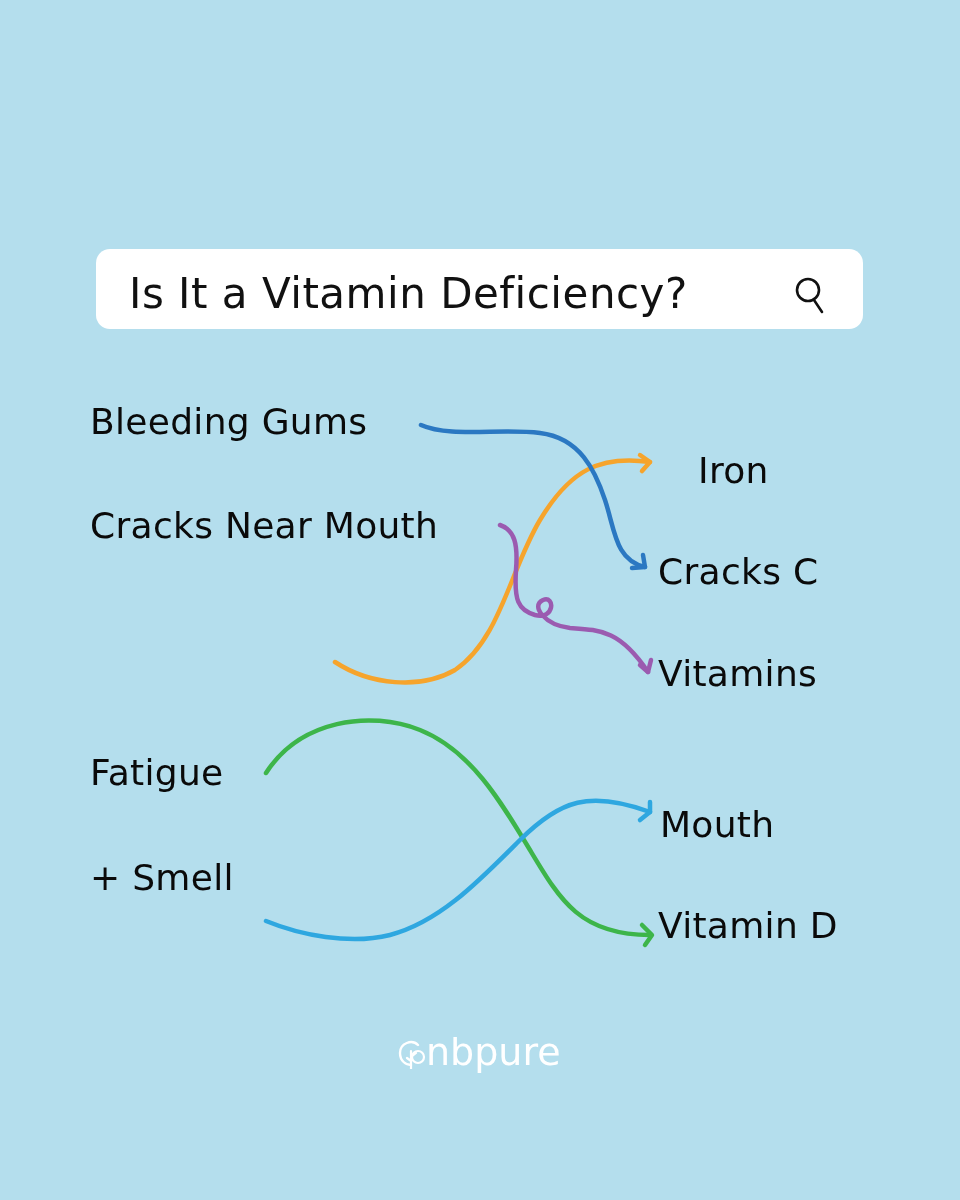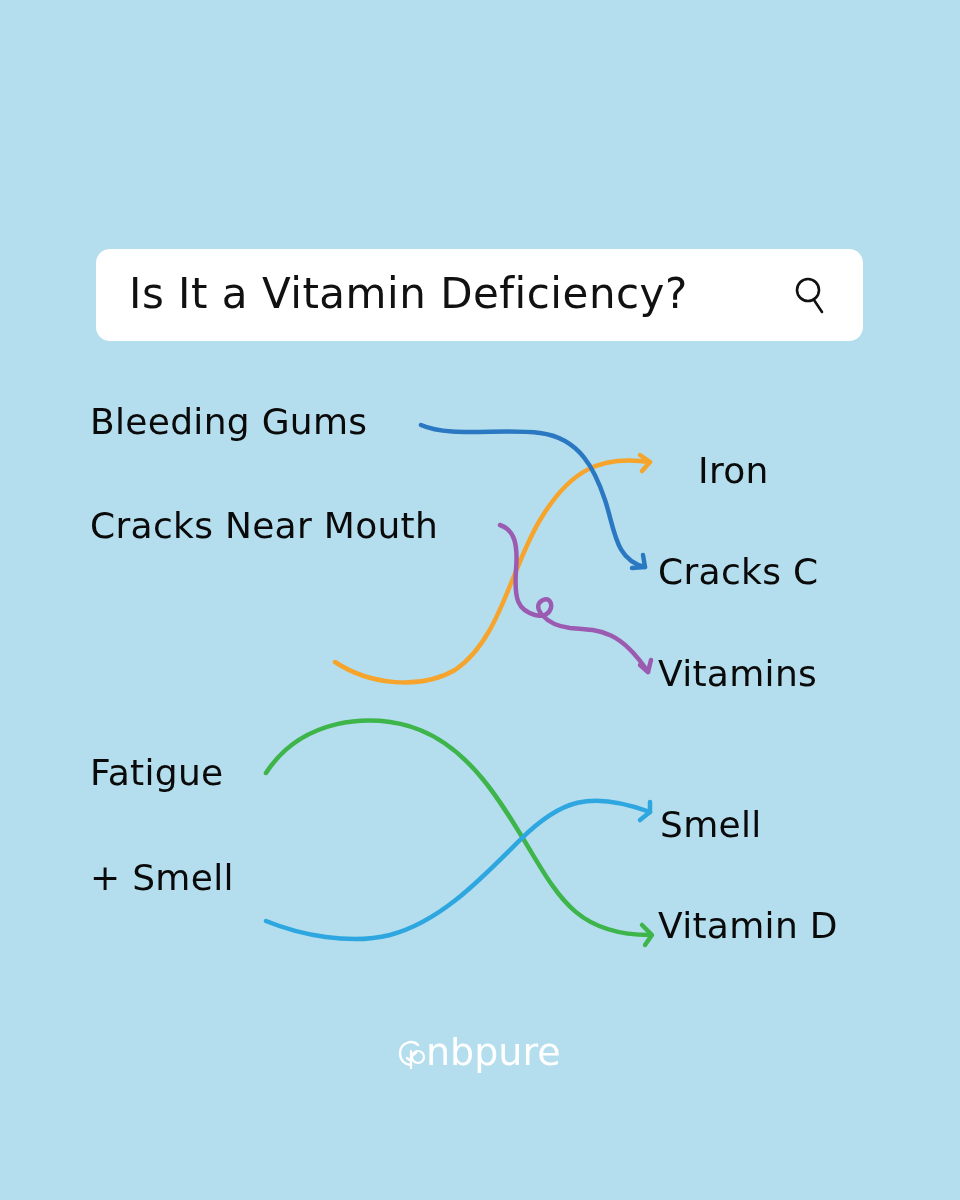--- a/index.html
+++ b/index.html
@@ -4,21 +4,21 @@
 <style>
   html, body { margin: 0; padding: 0; }
   body {
     width: 960px; height: 1200px;
     background: #B4DEED;
     position: relative; overflow: hidden;
     font-family: "Liberation Sans", sans-serif;
   }
   .search-bar {
     position: absolute; left: 96px; top: 249px;
-    width: 767px; height: 92px;
+    width: 767px; height: 80px;
     background: #FFFFFF; border-radius: 14px;
   }
   .search-title {
     position: absolute; left: 33px; top: 20px;
     font-size: 42px; font-weight: normal; color: #111111;
     letter-spacing: 0.5px; white-space: nowrap;
     font-family: "DejaVu Sans", sans-serif;
   }
   .search-icon {
     position: absolute; left: 698px; top: 27px; width: 36px; height: 40px;
@@ -72,21 +72,21 @@
 <div class="label" style="left:658px; top:449px;margin-left:40px;">
   <span>Iron</span>
 </div>
 <div class="label" style="left:658px; top:550px;">
   <span>Cracks C</span>
 </div>
 <div class="label" style="left:658px; top:652px;">
   <div>Vitamins</div>
 </div>
 <div class="label" style="left:660px; top:803px;">
-  <span>Smell</span>
+  <span>Mouth</span>
 </div>
 <div class="label" style="left:658px; top:904px;">
   <span>Vitamin D</span>
 </div>
 
 <svg class="connectors" viewBox="0 0 960 1200">
   <g fill="none" stroke-width="4.5" stroke-linecap="round" stroke-linejoin="round">
 
     <path stroke="#F6A42C" d="M335,662 C370,685 420,690 455,670 C500,640 510,570 540,520 C570,470 600,455 650,462"></path>
     <path stroke="#F6A42C" d="M640,455 L650,462 L642,471"></path>

